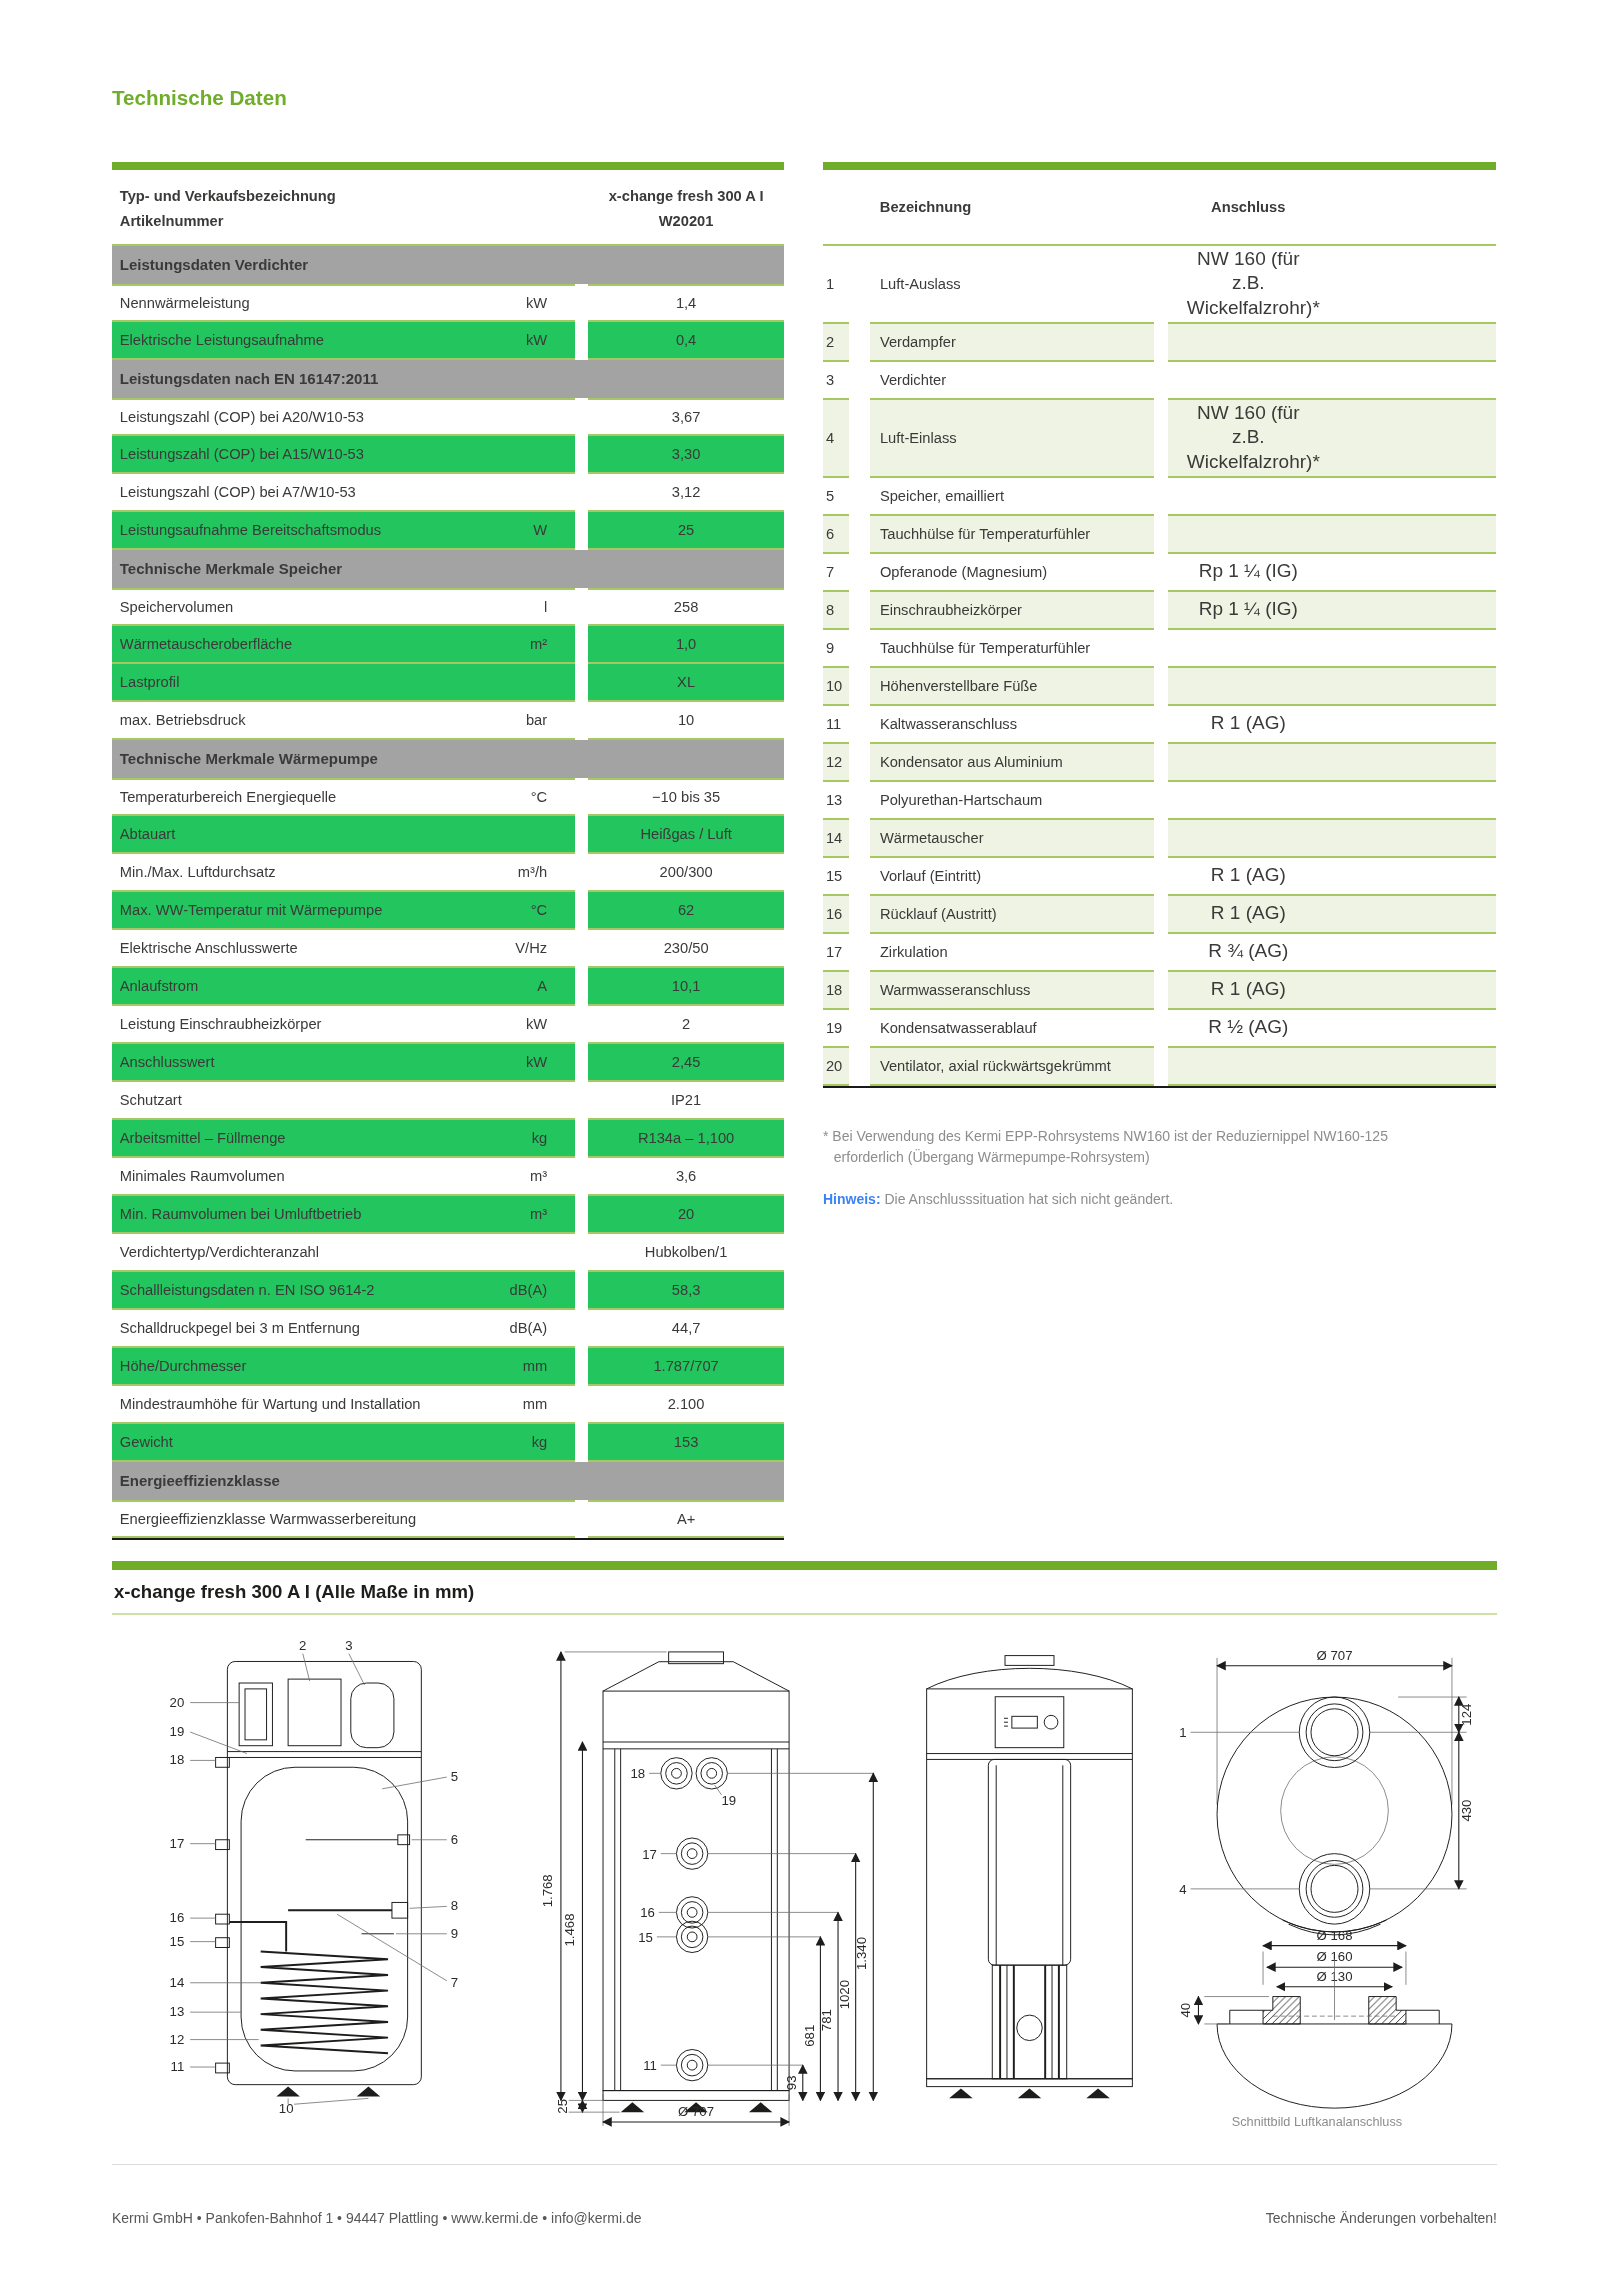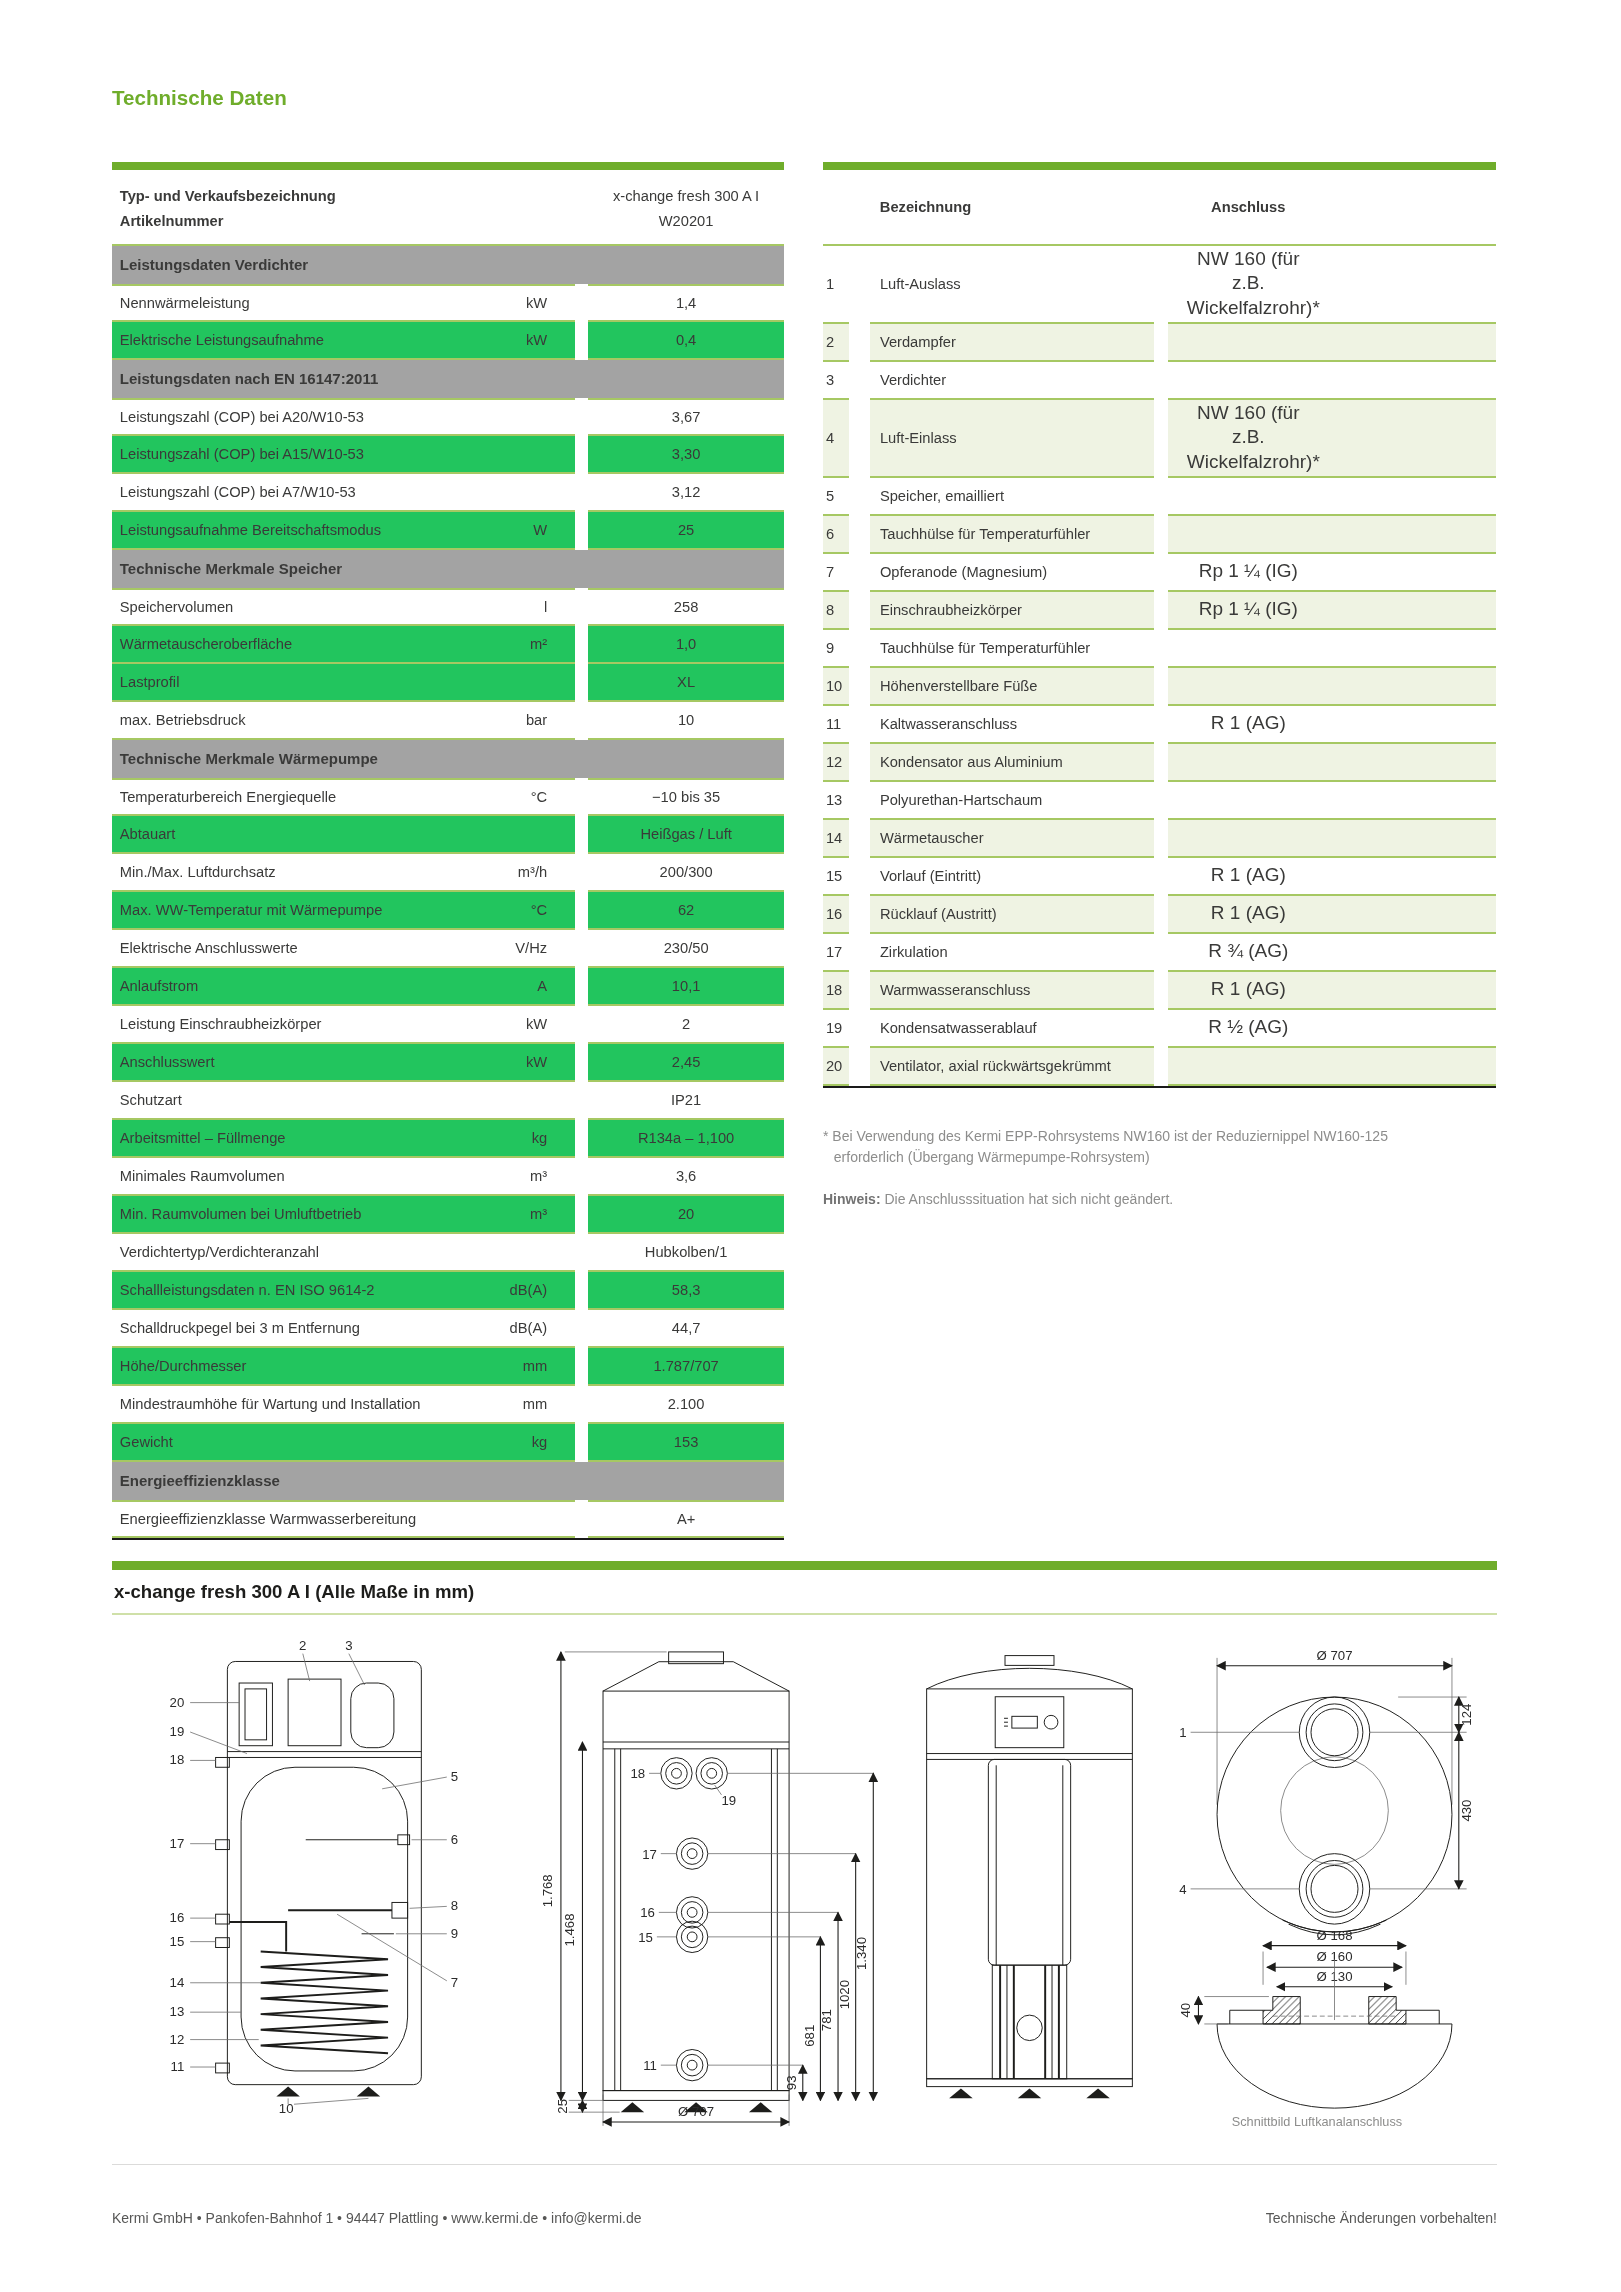--- a/index.html
+++ b/index.html
@@ -8,21 +8,21 @@
   .page-title{margin-top:86px;font-size:20.6px;font-weight:bold;color:#6FAD2B;margin-bottom:52px;}
   .tables{display:flex;gap:39px;align-items:flex-start;}
   .tbl{border-bottom:2.9px solid #1a1a1a;}
   .tbl-left{width:672px;}
   .tbl-right{width:673px;}
   .tbl-bar{height:7.8px;background:#6FAD2B;}
   
   .spec-header{display:flex;align-items:flex-start;padding:14.7px 0 12.7px 0;border-bottom:2px solid #A6C863;box-sizing:border-box;height:76px;}
   .spec-header .h-label{width:463px;font-weight:bold;font-size:14.7px;line-height:1.65;padding-left:7.8px;box-sizing:border-box;}
   .spec-header .h-gut{width:13.7px;}
-  .spec-header .h-value{width:196px;text-align:center;font-weight:normal;font-size:14.7px;line-height:1.65;}
+  .spec-header .h-value{width:196px;text-align:center;font-weight:bold;font-size:14.7px;line-height:1.65;}
   .sec-row{height:38px;background:#a3a3a3;display:flex;align-items:center;padding-left:7.8px;box-sizing:border-box;font-weight:bold;font-size:15px;}
   .spec-row{display:flex;}
   .spec-row .lab{width:463px;display:flex;justify-content:space-between;align-items:center;min-height:38px;padding:2px 27.4px 2px 7.8px;box-sizing:border-box;border-bottom:2px solid #A6C863;font-size:14.7px;}
   .spec-row .lab .l{max-width:304px;line-height:1.25;}
   .spec-row .gut{width:13.7px;}
   .spec-row .val{width:196px;display:flex;align-items:center;justify-content:center;min-height:38px;box-sizing:border-box;border-bottom:2px solid #A6C863;font-size:14.7px;}
   .spec-row.alt .lab,.spec-row.alt .val{background:#22c55e;}
   .spec-row.first .lab,.spec-row.first .val{border-top:2px solid #A6C863;}
   .spec-row.tall .lab,.spec-row.tall .val{min-height:55px;}
   
@@ -37,21 +37,21 @@
   .conn-row .c-label{width:284px;display:flex;align-items:center;min-height:38px;padding-left:9.8px;box-sizing:border-box;border-bottom:2px solid #A6C863;font-size:14.7px;}
   .conn-row .g2{width:13.7px;}
   .conn-row .c-conn{width:328px;display:flex;align-items:center;justify-content:center;min-height:38px;padding-right:167px;box-sizing:border-box;border-bottom:2px solid #A6C863;font-size:19px;text-align:center;}
   .conn-row .c-conn span{max-width:123px;line-height:1.3;}
   .conn-row.alt .c-num,.conn-row.alt .c-label,.conn-row.alt .c-conn{background:#EFF3E3;}
   .conn-row.first .c-num,.conn-row.first .c-label,.conn-row.first .c-conn{border-top:0;}
   .conn-row.dbl .c-num,.conn-row.dbl .c-label,.conn-row.dbl .c-conn{min-height:78px;}
   .footnote{margin-top:38px;color:#8d8d8c;font-size:14px;line-height:1.5;}
   .footnote .fl2{display:block;padding-left:10.8px;}
   .note{margin-top:23.5px;color:#8d8d8c;font-size:14px;}
-  .note b{color:#737373;}
+  .note b{color:#3b82f6;}
   
   .draw-section{margin-top:21.6px;}
   .draw-bar{height:8.8px;background:#6FAD2B;}
   .draw-title{font-size:18.6px;font-weight:bold;color:#1d1d1b;padding:10.8px 0 9.8px 2px;border-bottom:2.9px solid #CFE0A8;}
   .draw-area{display:flex;gap:15.7px;padding:21.6px 0 0 29px;align-items:flex-start;}
   svg{display:block;}
   .ln{stroke:#1d1d1b;stroke-width:1;fill:none;}
   .ln2{stroke:#1d1d1b;stroke-width:2;fill:none;}
   .thin{stroke:#6b6b6b;stroke-width:0.8;fill:none;}
   .dim{stroke:#1d1d1b;stroke-width:1.1;fill:none;}

